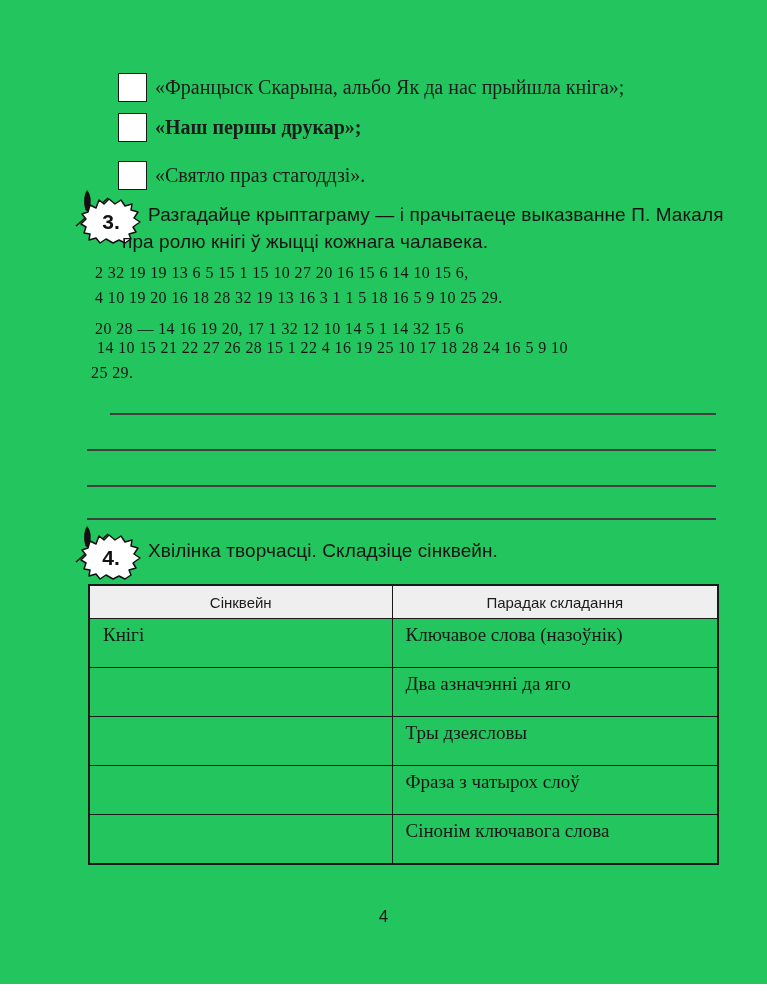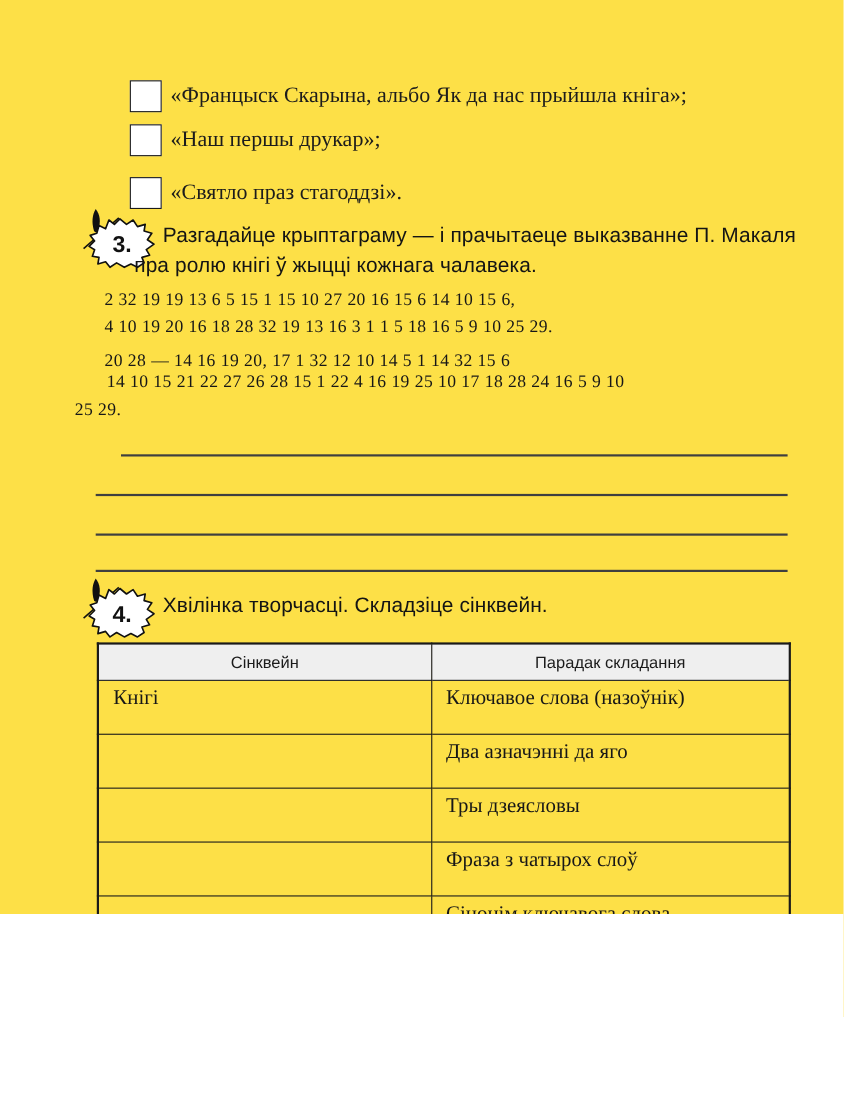--- a/index.html
+++ b/index.html
@@ -1,19 +1,19 @@
 <!DOCTYPE html>
 <html><head>
 <meta charset="utf-8">
 <style>
   html,body{margin:0;padding:0;background:#ffffff;}
   .page{
     position:relative;
-    width:767px;height:831px;
-    background:#fde047;
+    width:767px;height:984px;
+    background:#22c55e;
     font-family:"Liberation Serif", serif;
     color:#111;
     overflow:hidden;
   }
 
   
   .opt-row{position:absolute;left:118px;display:flex;align-items:center;gap:8px;height:31px;}
   .checkbox{
     width:29px;height:29px;flex:0 0 29px;
     border:1.6px solid #1a1a1a;background:#fff;box-sizing:border-box;
@@ -78,21 +78,21 @@
 </style>
 </head>
 <body>
 
 <div class="page">
 
   <div class="opt-row" style="top:72px;">
     <span class="checkbox"></span>
     <span class="quote">«Францыск Скарына, альбо Як да нас прыйшла кніга»;</span>
   </div>
-  <div class="opt-row" style="top:112px;">
+  <div class="opt-row" style="top:112px;font-weight:bold;">
     <span class="checkbox"></span>
     <span class="quote">«Наш першы друкар»;</span>
   </div>
   <div class="opt-row" style="top:150px;margin-top:10px;">
     <span class="checkbox"></span>
     <span class="quote">«Святло праз стагоддзі».</span>
   </div>
 
   <svg class="task-icon" style="left:74px;top:188px;" viewBox="0 0 74 62">
     <line x1="2" y1="38" x2="34" y2="10" stroke="#111" stroke-width="1.4"></line>
@@ -101,21 +101,21 @@
     <text x="37" y="41" text-anchor="middle" font-family="Liberation Sans, sans-serif" font-size="21" font-weight="bold" fill="#111">3.</text>
   </svg>
 
   <div class="task-heading" style="left:148px;top:204px;">Разгадайце крыптаграму — і прачытаеце выказванне П. Макаля</div>
   <div class="task-heading" style="left:122px;top:231px;">пра ролю кнігі ў жыцці кожнага чалавека.</div>
 
   <div class="crypto-line" style="left:95px;top:264px;">2 32 19 19 13 6 5 15 1 15 10 27 20 16 15 6 14 10 15 6,</div>
   <div class="crypto-line" style="left:95px;top:289px;">4 10 19 20 16 18 28 32 19 13 16 3 1 1 5 18 16 5 9 10 25 29.</div>
   <div class="crypto-line" style="left:95px;top:320px;">20 28 — 14 16 19 20, 17 1 32 12 10 14 5 1 14 32 15 6</div>
   <div class="crypto-line" style="left:97px;top:339px;">14 10 15 21 22 27 26 28 15 1 22 4 16 19 25 10 17 18 28 24 16 5 9 10</div>
-  <div class="crypto-line" style="left:68px;top:364px;">25 29.</div>
+  <div class="crypto-line" style="left:91px;top:364px;">25 29.</div>
 
   <div class="answer-line" style="left:110px;top:413px;width:606px;"></div>
   <div class="answer-line" style="left:87px;top:449px;width:629px;"></div>
   <div class="answer-line" style="left:87px;top:485px;width:629px;"></div>
   <div class="answer-line" style="left:87px;top:518px;width:629px;"></div>
 
   <svg class="task-icon" style="left:74px;top:524px;" viewBox="0 0 74 62">
     <line x1="2" y1="38" x2="34" y2="10" stroke="#111" stroke-width="1.4"></line>
     <path d="M13,2 C17,7 18,14 15,22 C14,23.5 12.5,23.5 11.5,22 C9,14 10,7 13,2 Z" fill="#111"></path>
     <path d="M22,20 L16,17 L14,24 L8,26 L12,31 L7,36 L12,39 L10,45 L16,46 L15,52 L22,50 L26,55 L32,51 L39,55 L45,52 L51,55 L57,51 L55,46 L62,44 L59,39 L66,34 L60,30 L64,24 L57,22 L58,16 L51,18 L47,12 L41,16 L35,11 L30,16 L25,12 Z" fill="#ffffff" stroke="#111" stroke-width="1.5" stroke-linejoin="round"></path>

